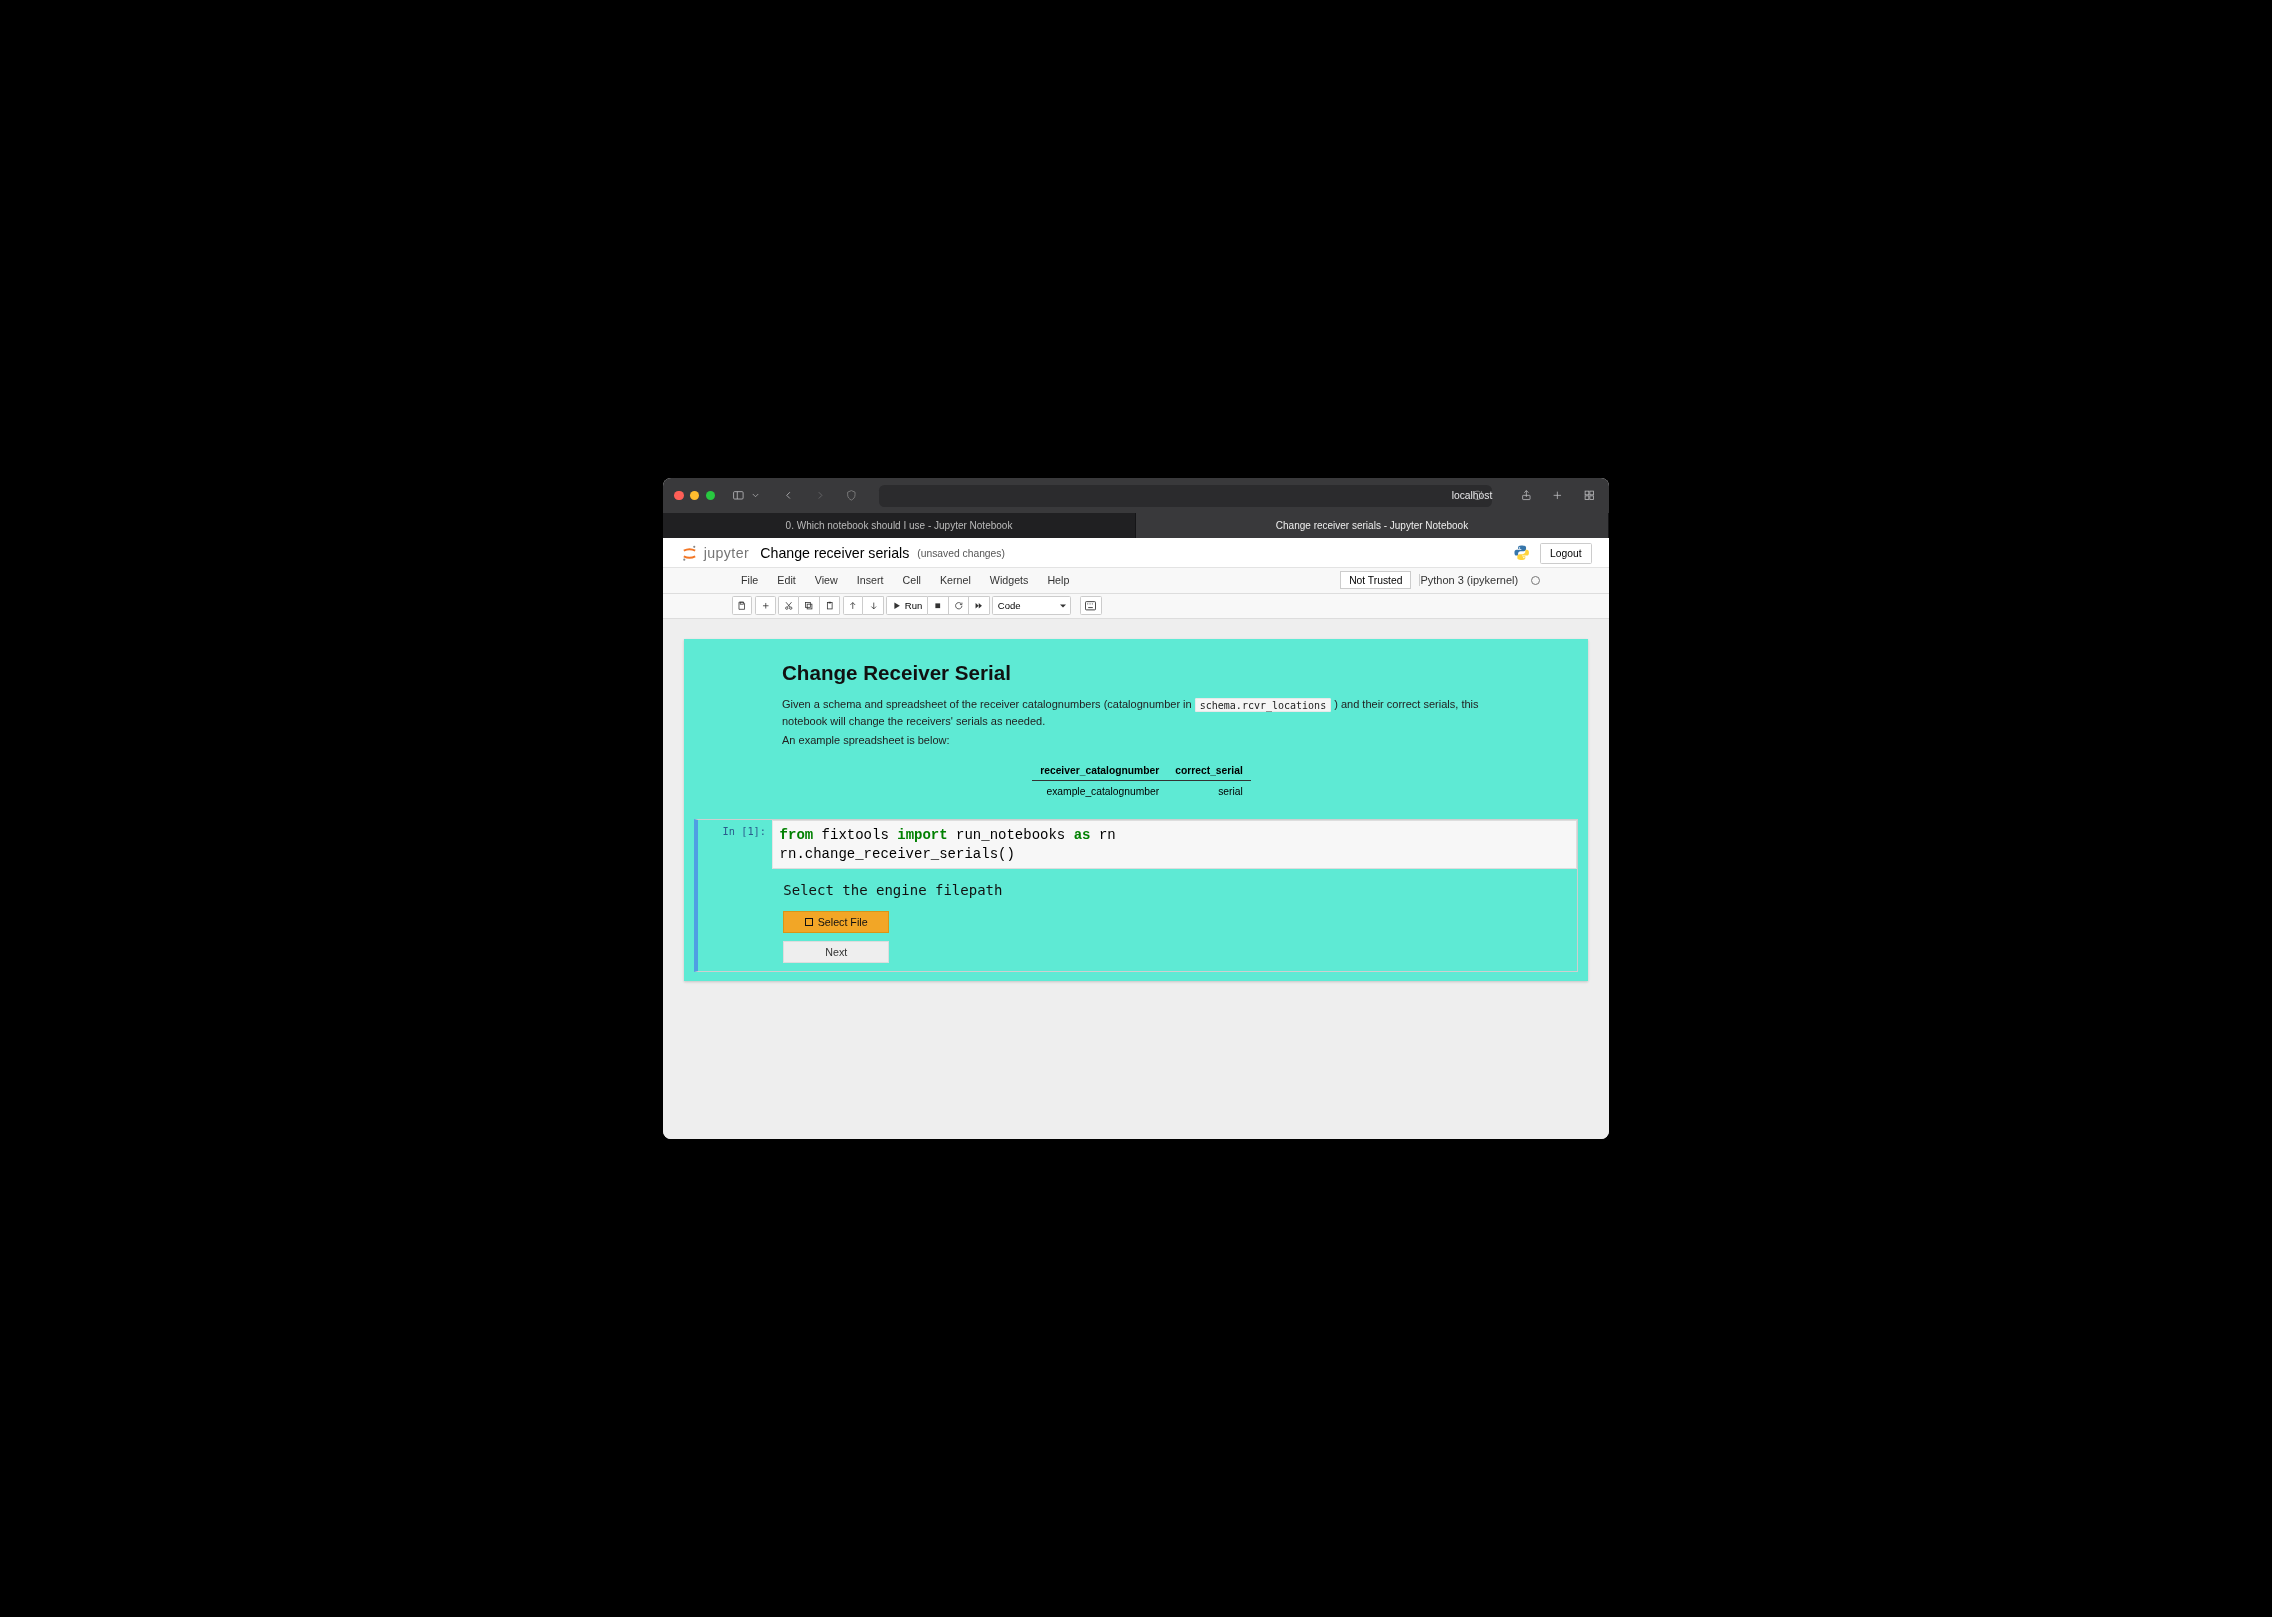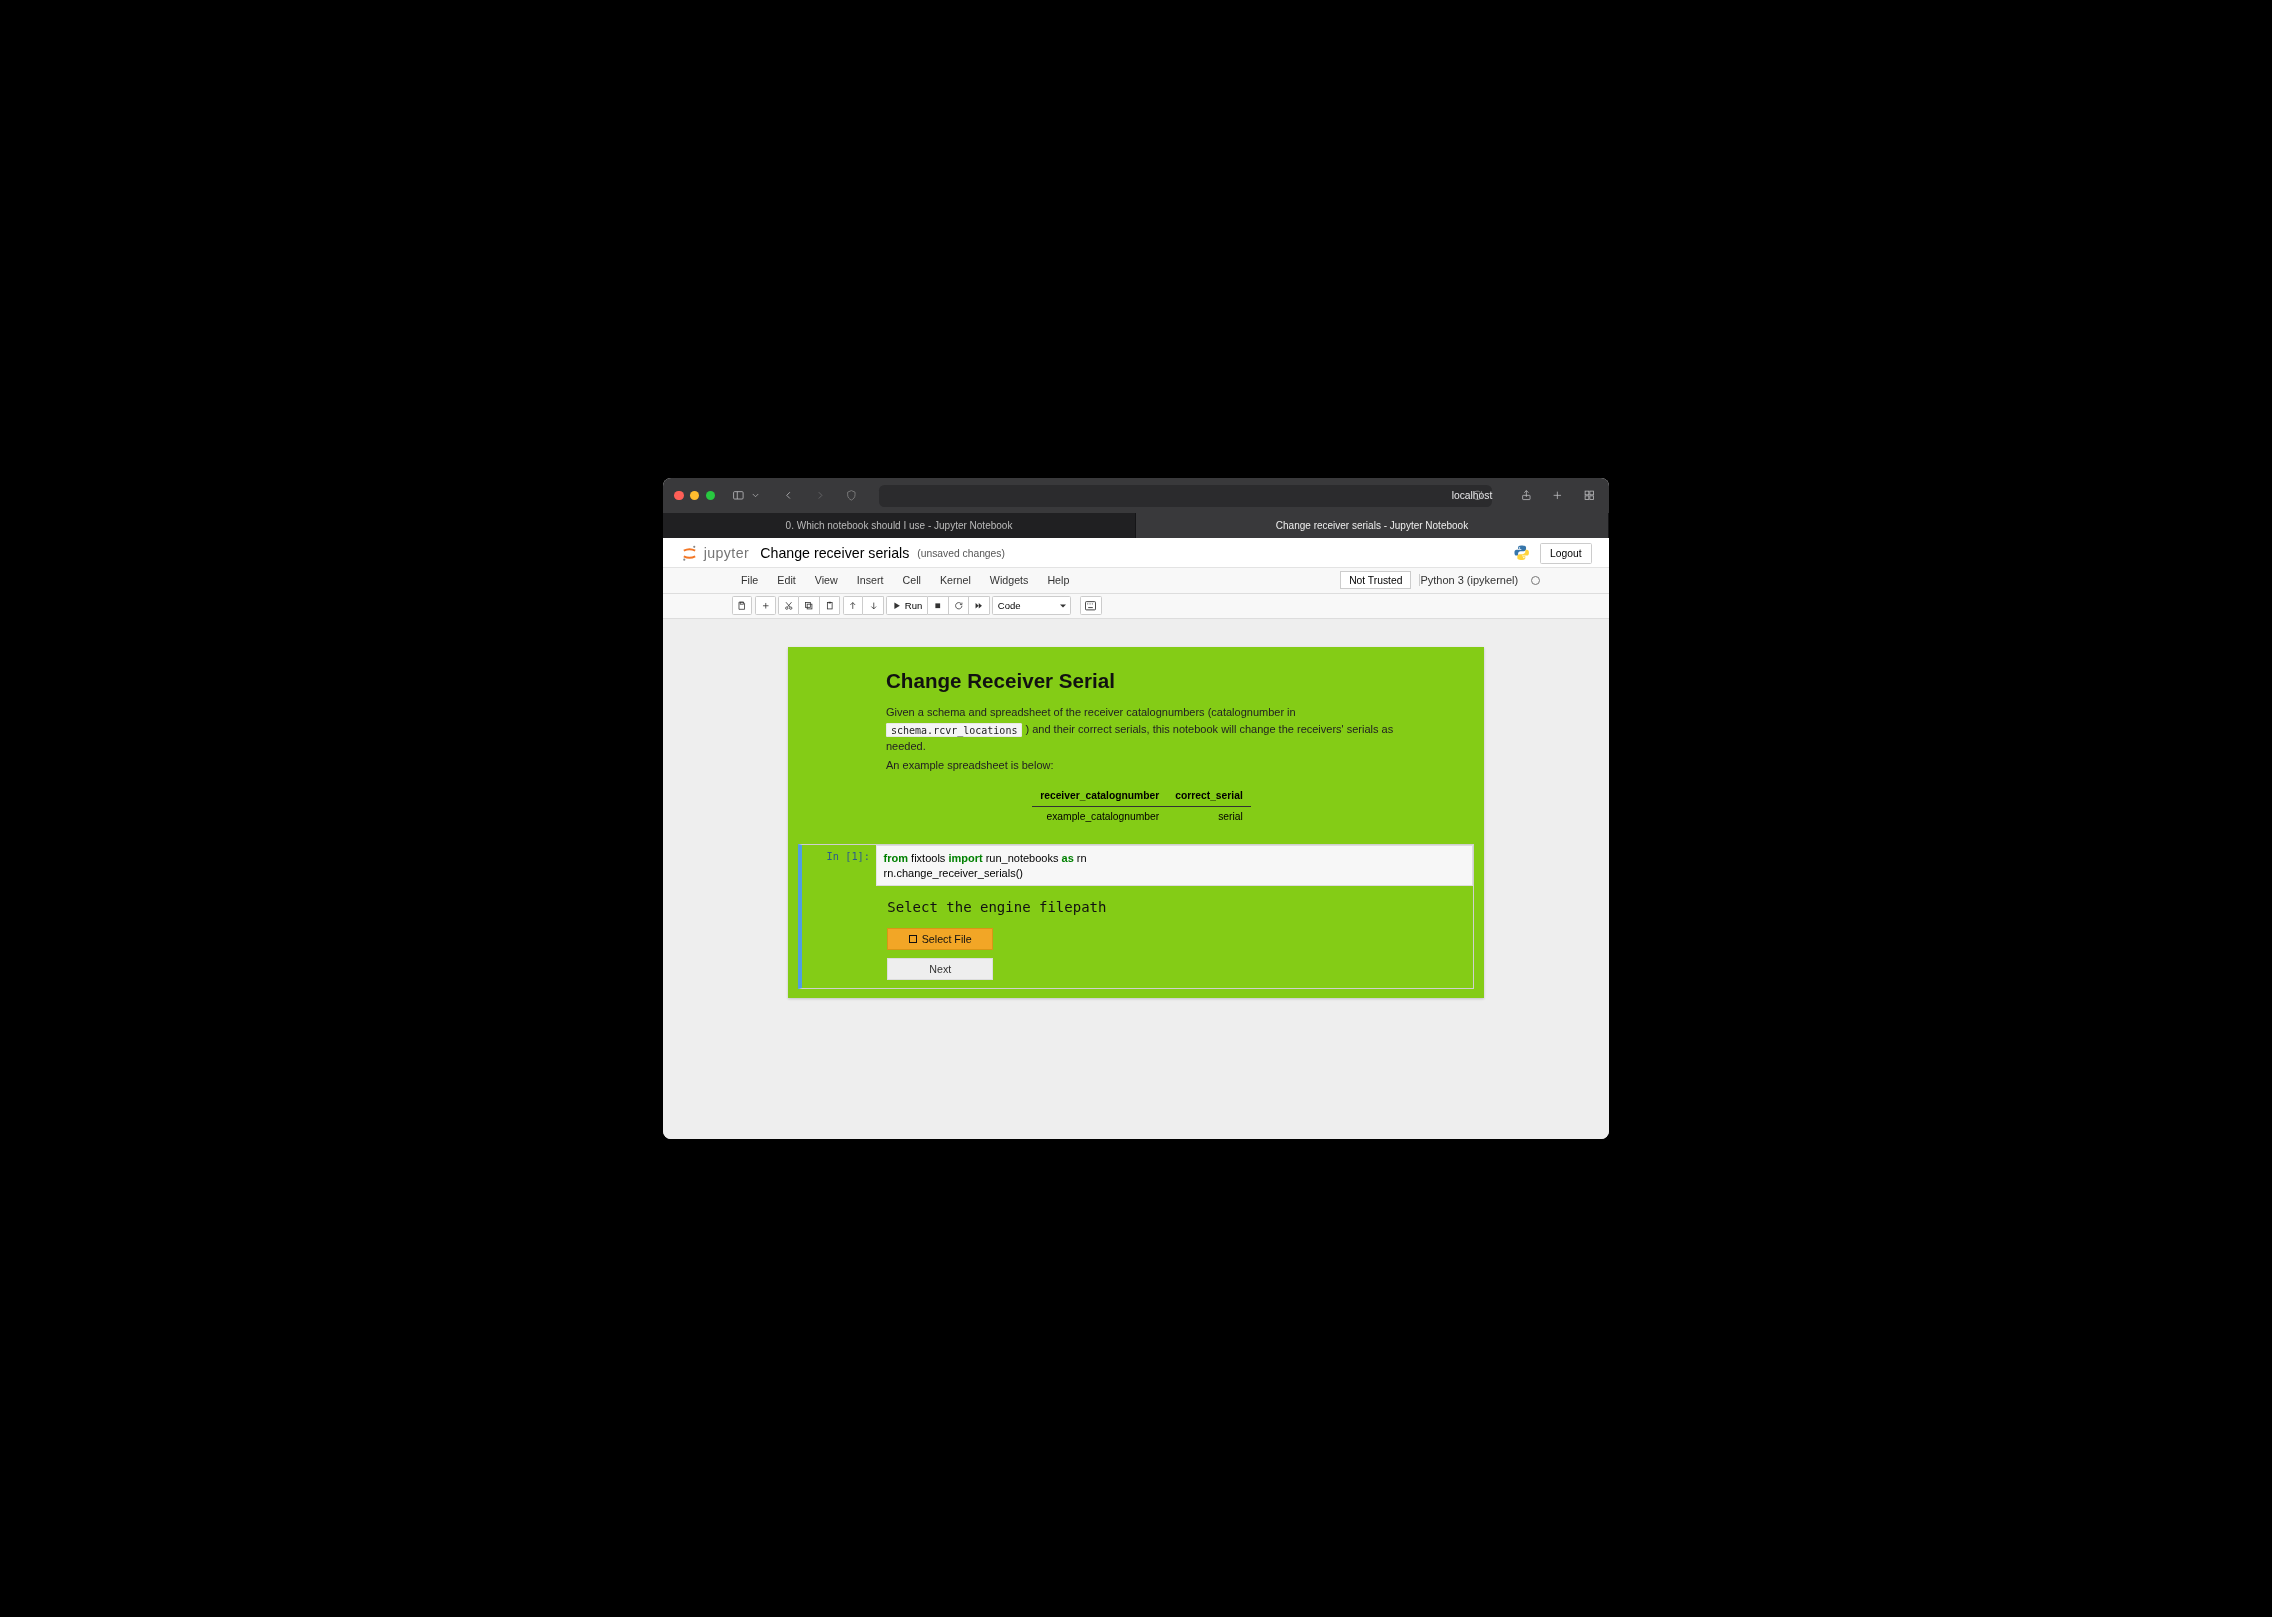--- a/index.html
+++ b/index.html
@@ -198,23 +198,23 @@
   }
   .cmd-palette-btn {
     height: 19px; width: 22px;
     border: 0.8px solid #ccc; background: #fff; border-radius: 1.6px;
     display: flex; align-items: center; justify-content: center;
     margin-left: 6.3px;
   }
   
   .nb-container-wrap { padding: 12.7px 0 47px 0;}
   .nb-container {
-    width: 696px;
-    margin: 16px auto;
-    background: #84cc16;
+    width: 904px;
+    margin: 8px auto;
+    background: #5eead4;
     box-shadow: 0 0.8px 2.4px rgba(0,0,0,.18);
     padding: 22px 0 9.5px 0;
   }
   .md-cell {
     padding: 0 87px 6.3px 98px;
   }
   .md-cell h2 {
     font-size: 20.6px;
     font-weight: 700;
     color: #111;
@@ -267,22 +267,22 @@
     font-size: 10.3px;
     color: #2a5a8c;
     flex-shrink: 0;
   }
   .code-area {
     flex: 1;
     background: #f7f7f7;
     border: 0.8px solid #ddd;
     border-left-color: #e5e5e5;
     padding: 4.7px 6.3px;
-    font-family: Liberation Sans, sans-serif;
-    font-size: 11px;
+    font-family: Liberation Mono, monospace;
+    font-size: 14px;
     line-height: 1.35;
     white-space: pre;
     margin-right: 0;
   }
   .kw-green { color: #008000; font-weight: bold; }
   .output-area {
     padding: 12.7px 0 8px 85px;
   }
   .out-text {
     font-family: Menlo, Monaco, monospace;

